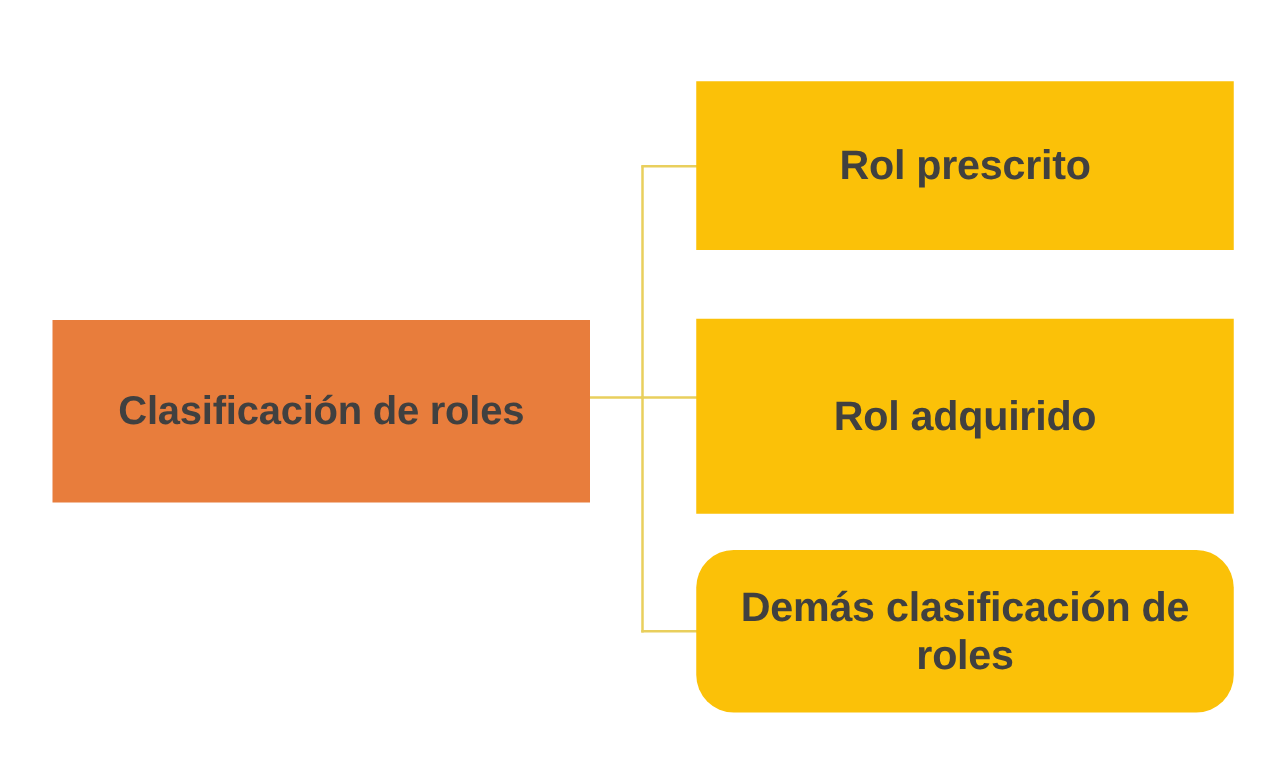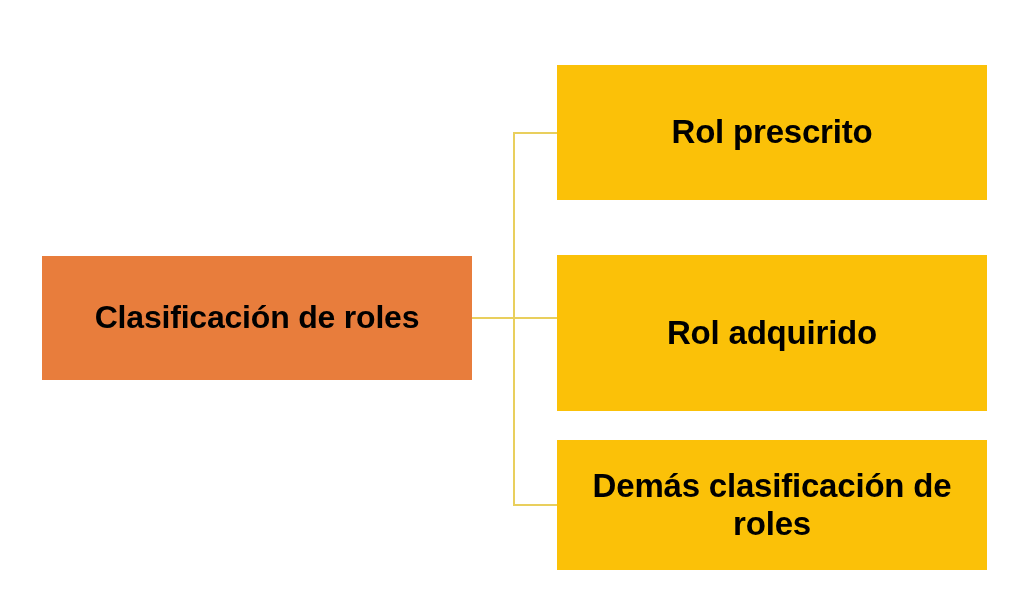--- a/index.html
+++ b/index.html
@@ -16,45 +16,45 @@
     height: 615px;
     background: #ffffff;
     overflow: hidden;
   }
   .node {
     position: absolute;
     display: flex;
     align-items: center;
     justify-content: flex-end;
     text-align: center;
-    color: #000000;
+    color: #404040;
     font-weight: bold;
     line-height: 1.16;
     box-sizing: border-box;
     letter-spacing: -0.2px;
   }
   .node-root {
     left: 42px;
     top: 256px;
     width: 430px;
-    height: 124px;
+    height: 146px;
     background: #e87d3c;
     font-size: 32px;
     padding: 0 26px;
   }
   .node-child {
     left: 557px;
     width: 430px;
     background: #fbc108;
     font-size: 33px;
     padding: 0 14px;
   }
   .child-1 { top: 65px;  height: 135px; }
   .child-2 { top: 255px; height: 156px; }
-  .child-3 { top: 440px; height: 130px; }
+  .child-3 { top: 440px; height: 130px; border-radius: 30px; }
 
   .node-label {
     display: block;
     width: 100%;
   }
 
   
   .conn {
     position: absolute;
     background: #e9cf5d;

